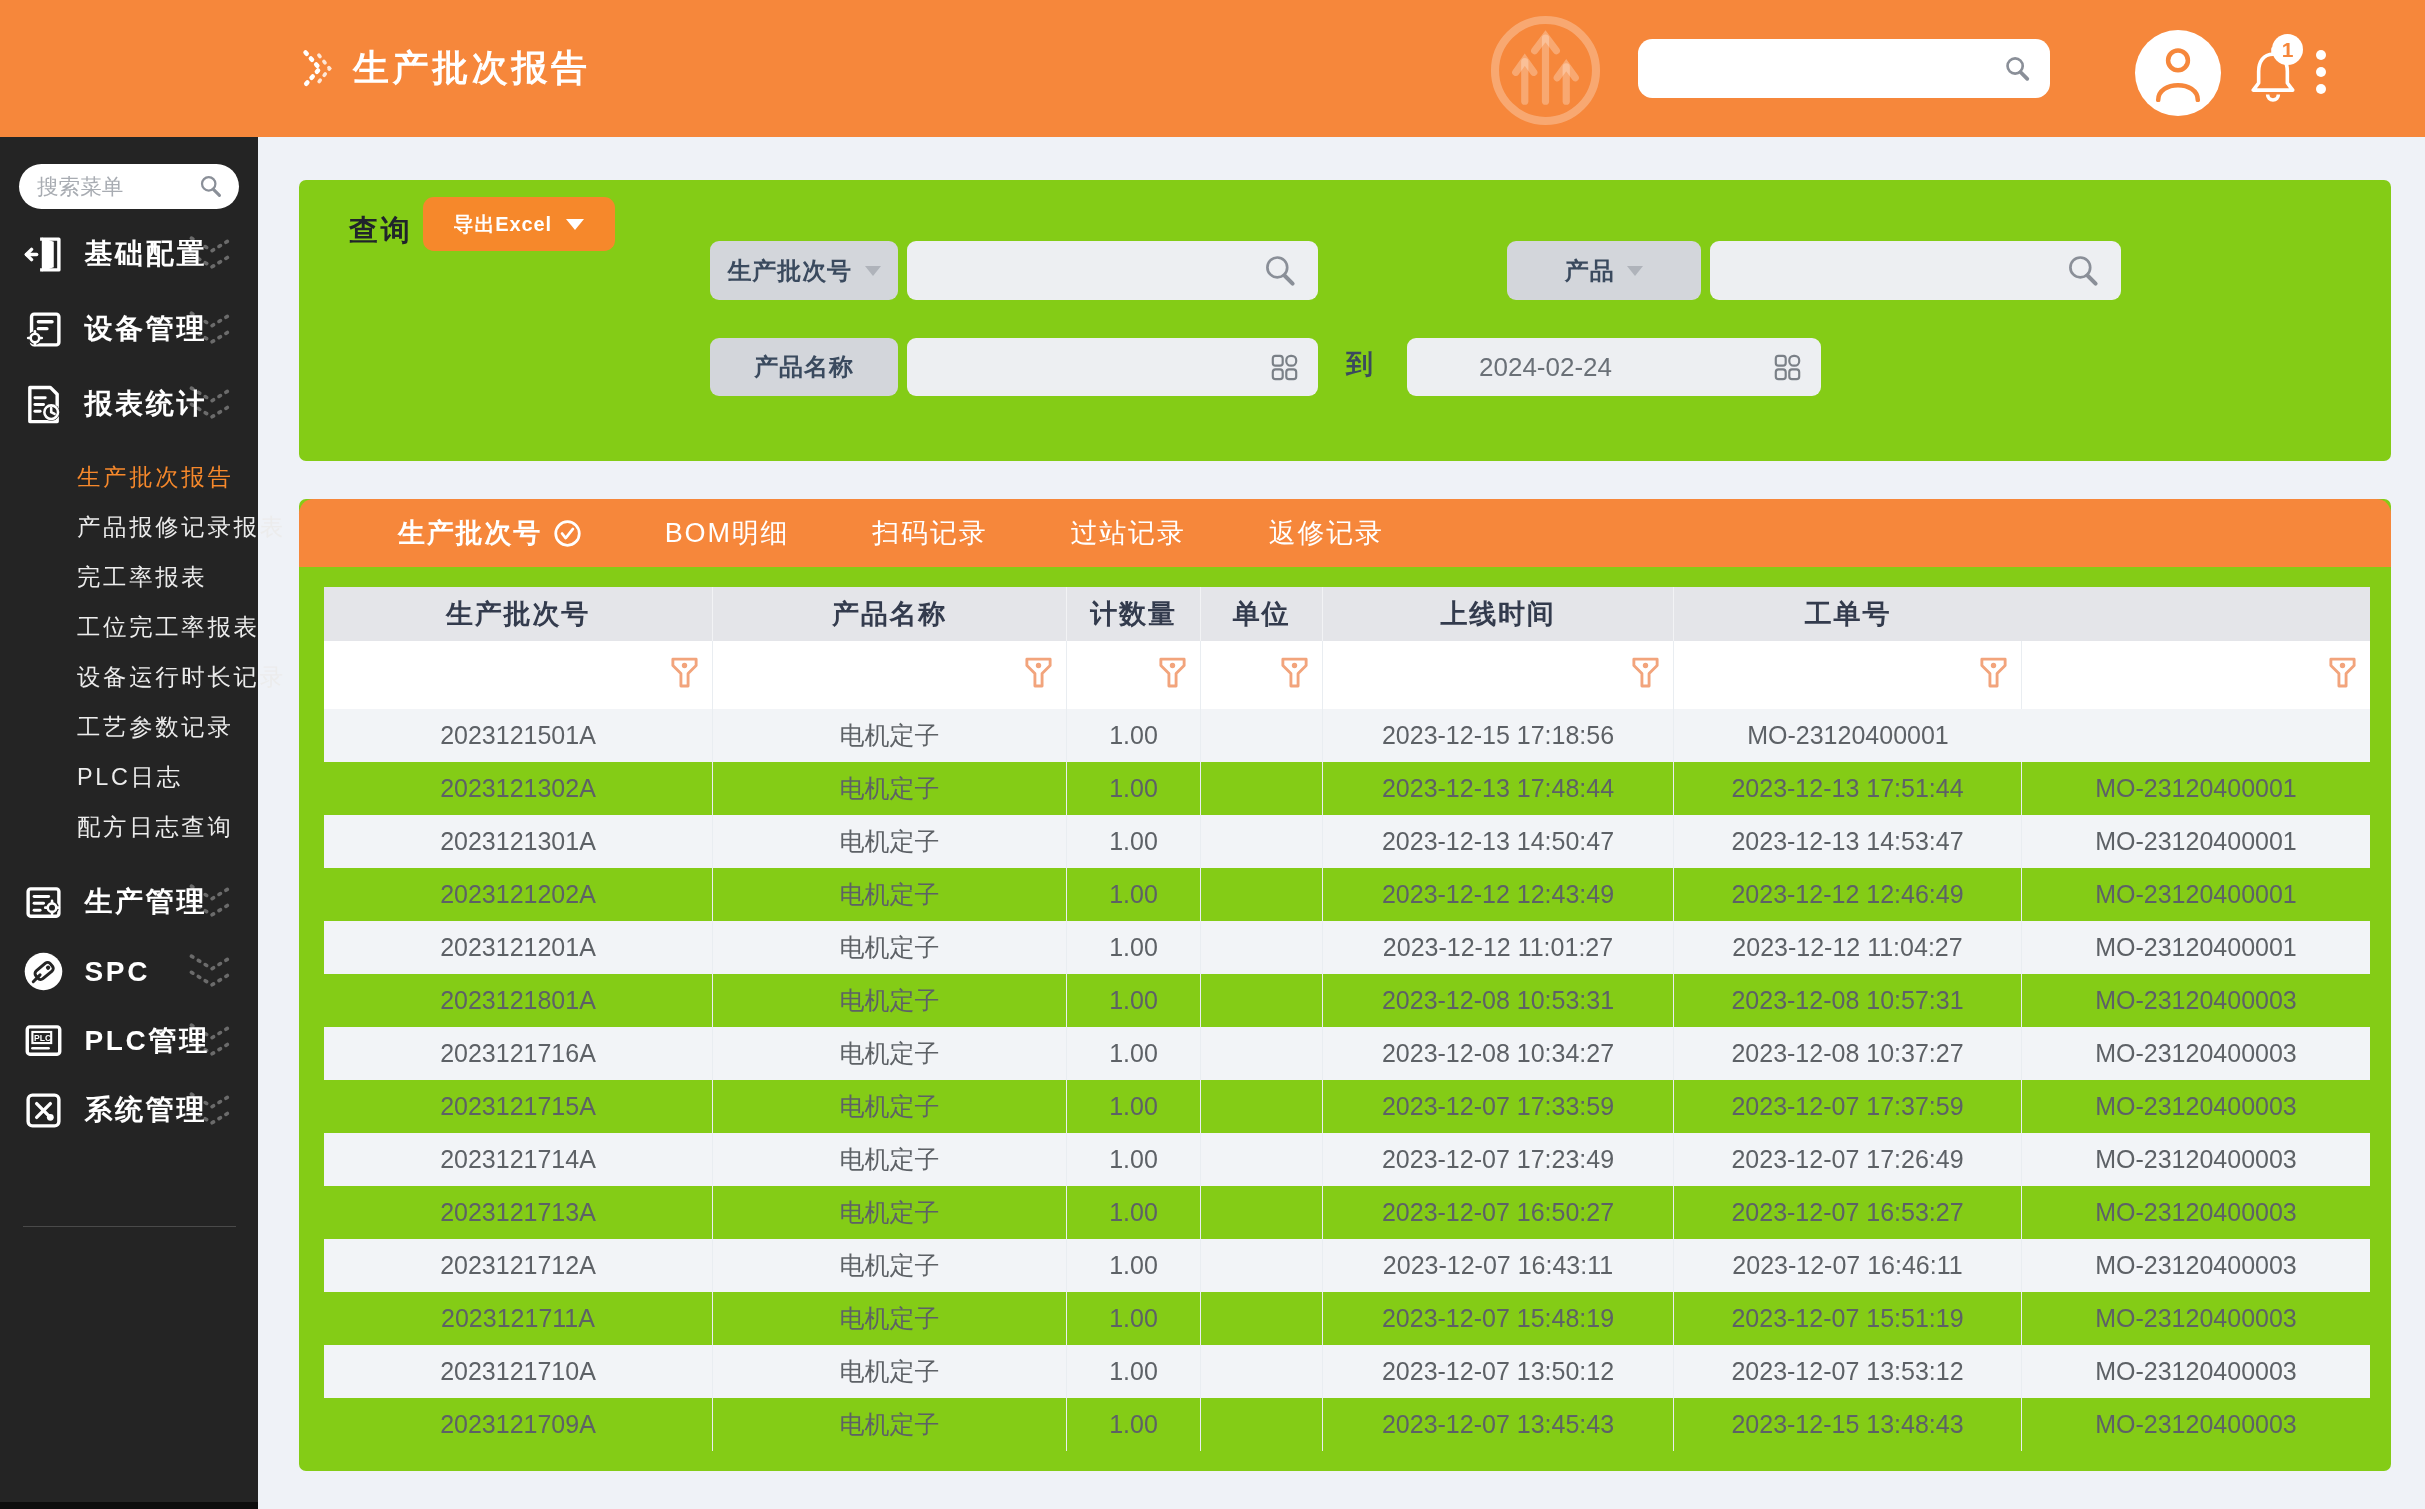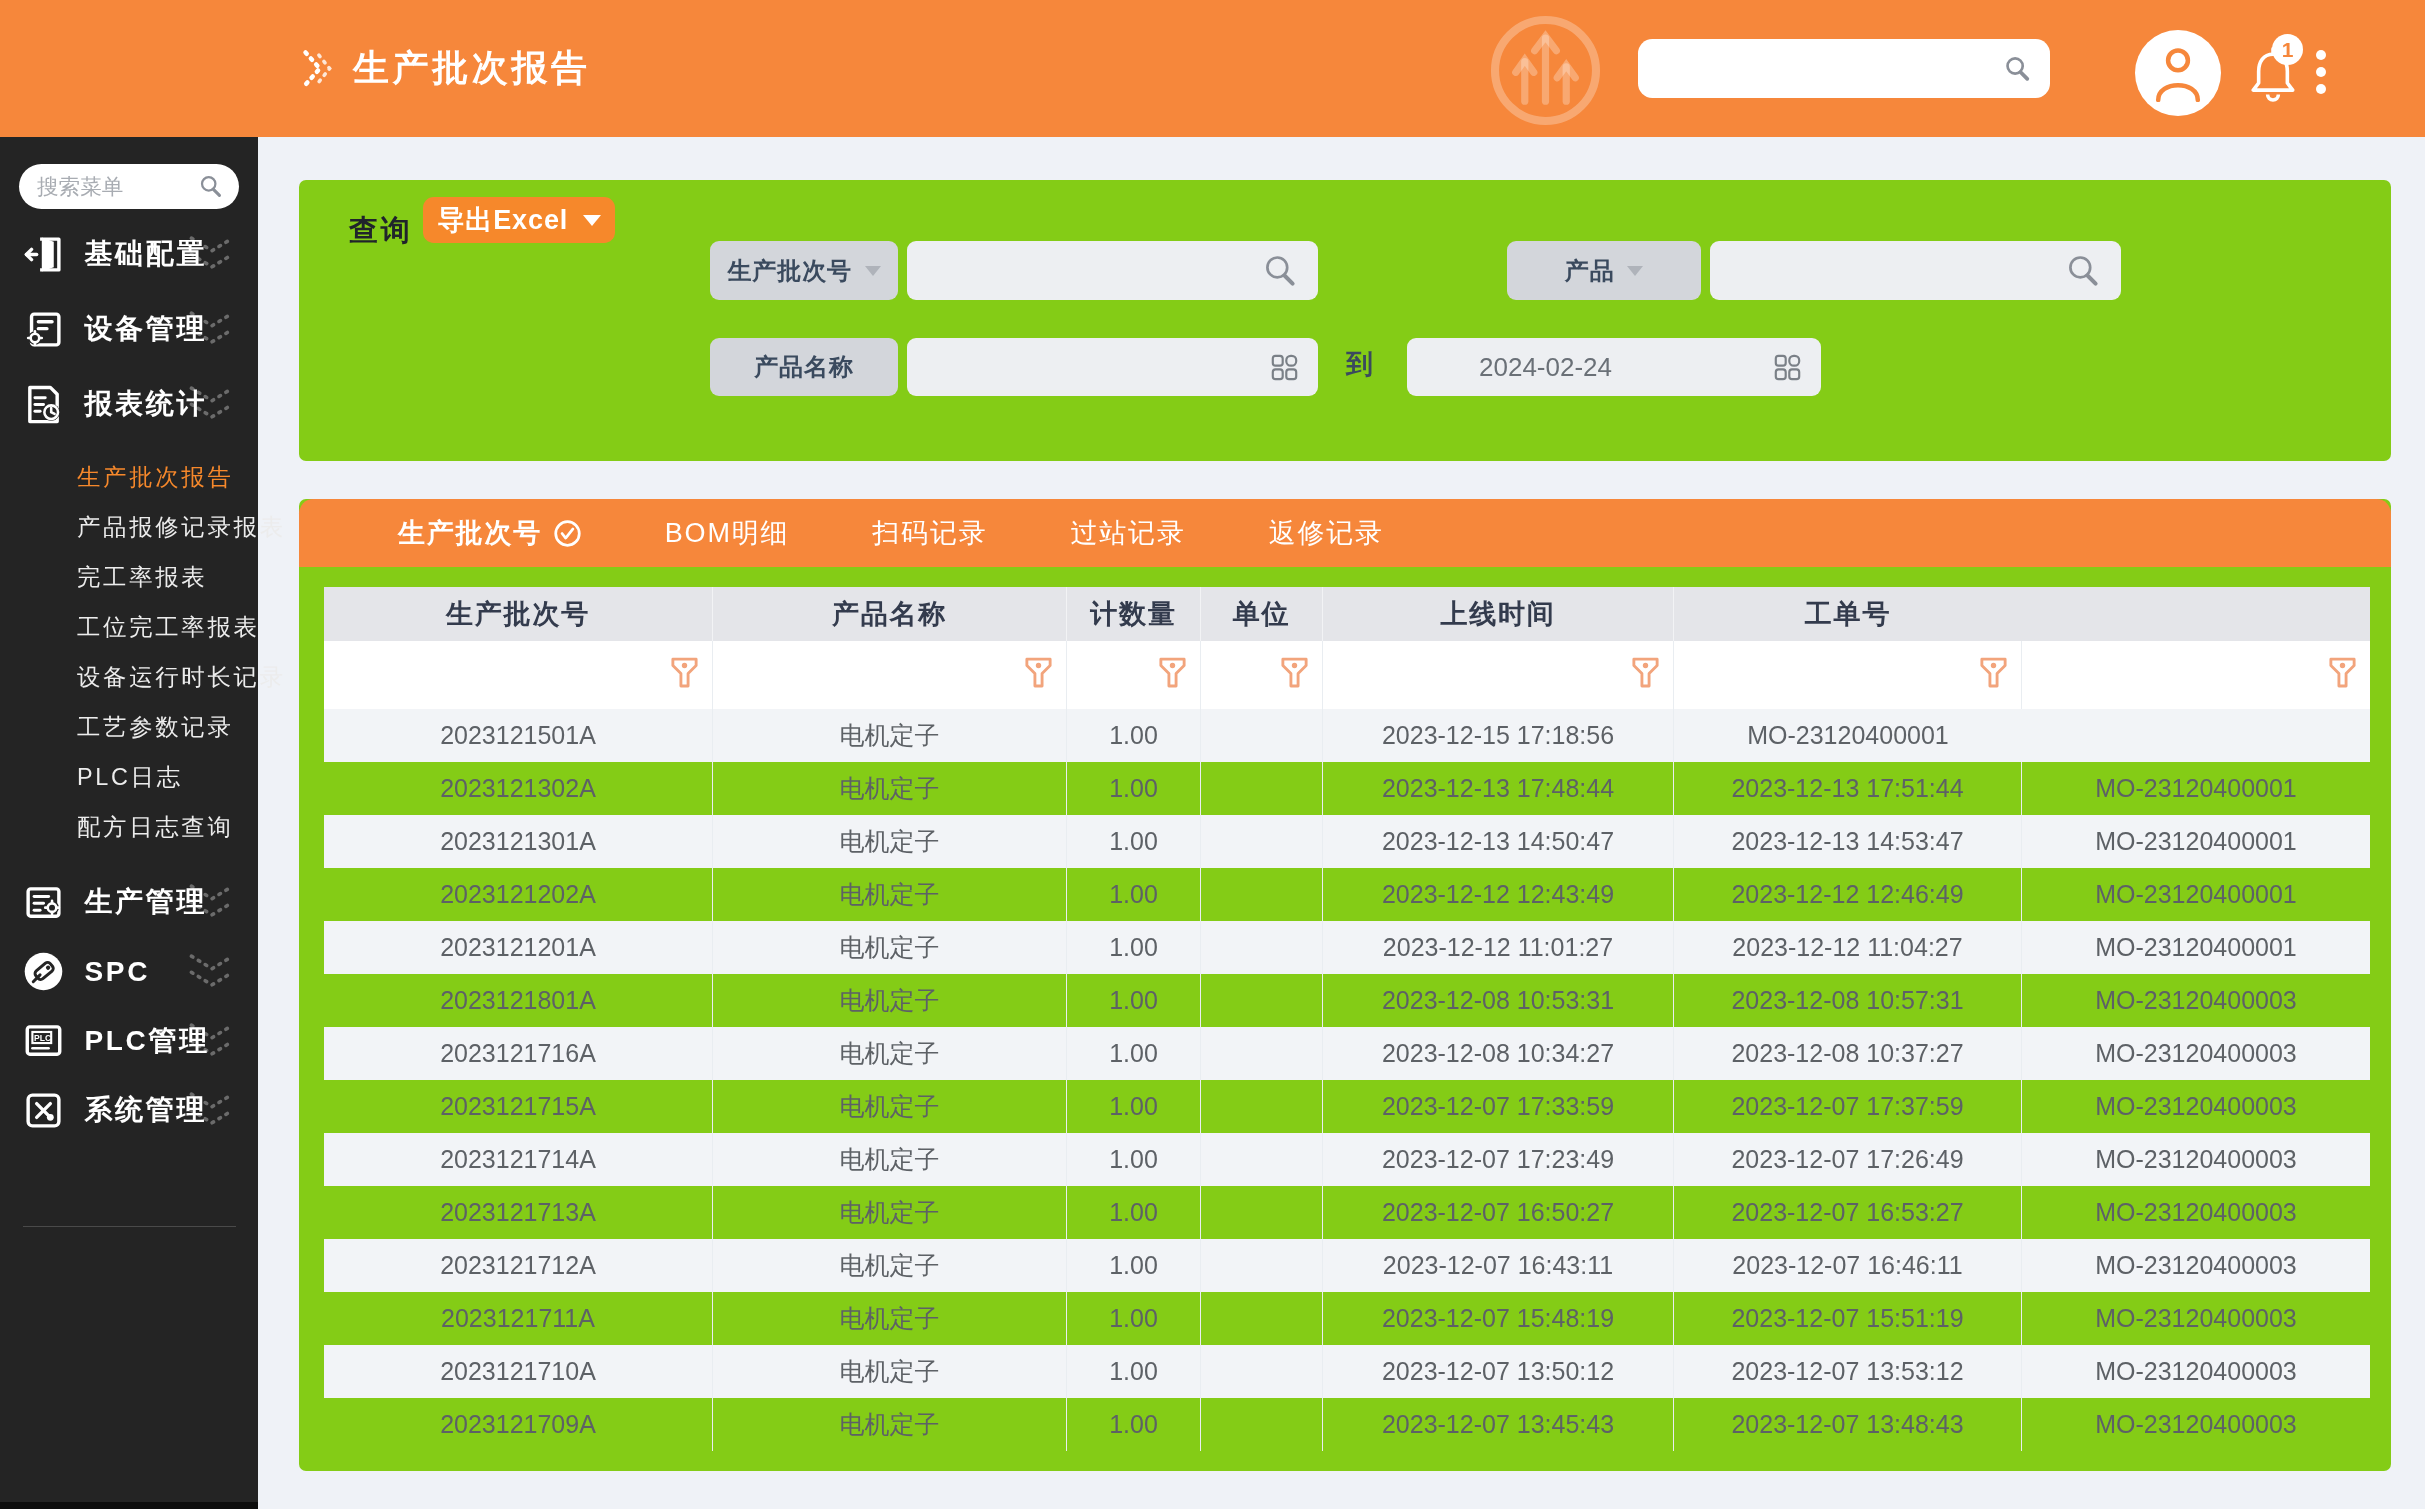--- a/index.html
+++ b/index.html
@@ -37,21 +37,21 @@
   .submenu-item.active{color:#F6882B;}
   .sb-divider{margin:89px 21.6px 0 22.5px;border-top:1.8px solid #4A4A4A;}
 
   
   .main{position:absolute;left:258px;top:137px;width:2167px;height:1372px;}
   .card{position:absolute;left:41px;width:2092px;background:#84cc16;border-radius:7px;}
   .filter-card{top:43px;height:281px;}
   .table-card{top:362px;height:972px;}
 
   .query-label{position:absolute;left:50px;top:31px;font-size:29px;font-weight:bold;color:#20242B;letter-spacing:2.7px;}
-  .export-btn{position:absolute;left:124px;top:17px;width:192px;height:46px;background:#F6882B;border:none;border-radius:10.8px;color:#fff;font-size:27px;font-weight:bold;display:flex;align-items:center;justify-content:center;gap:14.4px;cursor:pointer;letter-spacing:0.9px;font-family:"Liberation Sans",sans-serif;}
+  .export-btn{position:absolute;left:124px;top:17px;width:192px;height:54px;background:#F6882B;border:none;border-radius:10.8px;color:#fff;font-size:20px;font-weight:bold;display:flex;align-items:center;justify-content:center;gap:14.4px;cursor:pointer;letter-spacing:0.9px;font-family:"Liberation Sans",sans-serif;}
   .caret-dn{width:0;height:0;border-left:9px solid transparent;border-right:9px solid transparent;border-top:11.7px solid #fff;}
   .chip{position:absolute;height:59px;background:#D3D6DB;border-radius:9px;display:flex;align-items:center;justify-content:center;color:#3A4A5E;font-size:24px;font-weight:bold;letter-spacing:0.9px;cursor:pointer;}
   .chip .chip-caret{width:0;height:0;border-left:8px solid transparent;border-right:8px solid transparent;border-top:10.8px solid #AFB3BA;margin-left:12.6px;}
   .f-input{position:absolute;height:59px;background:#EDEFF2;border-radius:9px;display:flex;align-items:center;}
   .f-input input{flex:1;min-width:0;border:none;outline:none;background:transparent;font-size:26px;color:#6A7077;padding:0 0 0 25px;font-family:"Liberation Sans",sans-serif;}
   .f-input .icon-right{margin-right:20px;flex:0 0 auto;display:flex;}
   .to-label{position:absolute;left:1047px;top:166px;font-size:27px;font-weight:bold;color:#3A4A5E;}
 
   
   .tab-bar{height:68px;background:#F6873B;border-radius:14.4px 14.4px 0 0;display:flex;align-items:center;gap:83px;padding-left:99px;color:#fff;font-size:27px;}
@@ -530,21 +530,21 @@
               <div class="td">2023-12-07 13:50:12</div>
               <div class="td">2023-12-07 13:53:12</div>
               <div class="td">MO-23120400003</div>
             </div>
             <div class="t-row tr">
               <div class="td">2023121709A</div>
               <div class="td">电机定子</div>
               <div class="td">1.00</div>
               <div class="td"></div>
               <div class="td">2023-12-07 13:45:43</div>
-              <div class="td">2023-12-07 13:48:43</div>
+              <div class="td">2023-12-15 13:48:43</div>
               <div class="td">MO-23120400003</div>
             </div>
           </div>
       </div>
     </div>
   </div>
 </div>
 
 
 </body></html>

